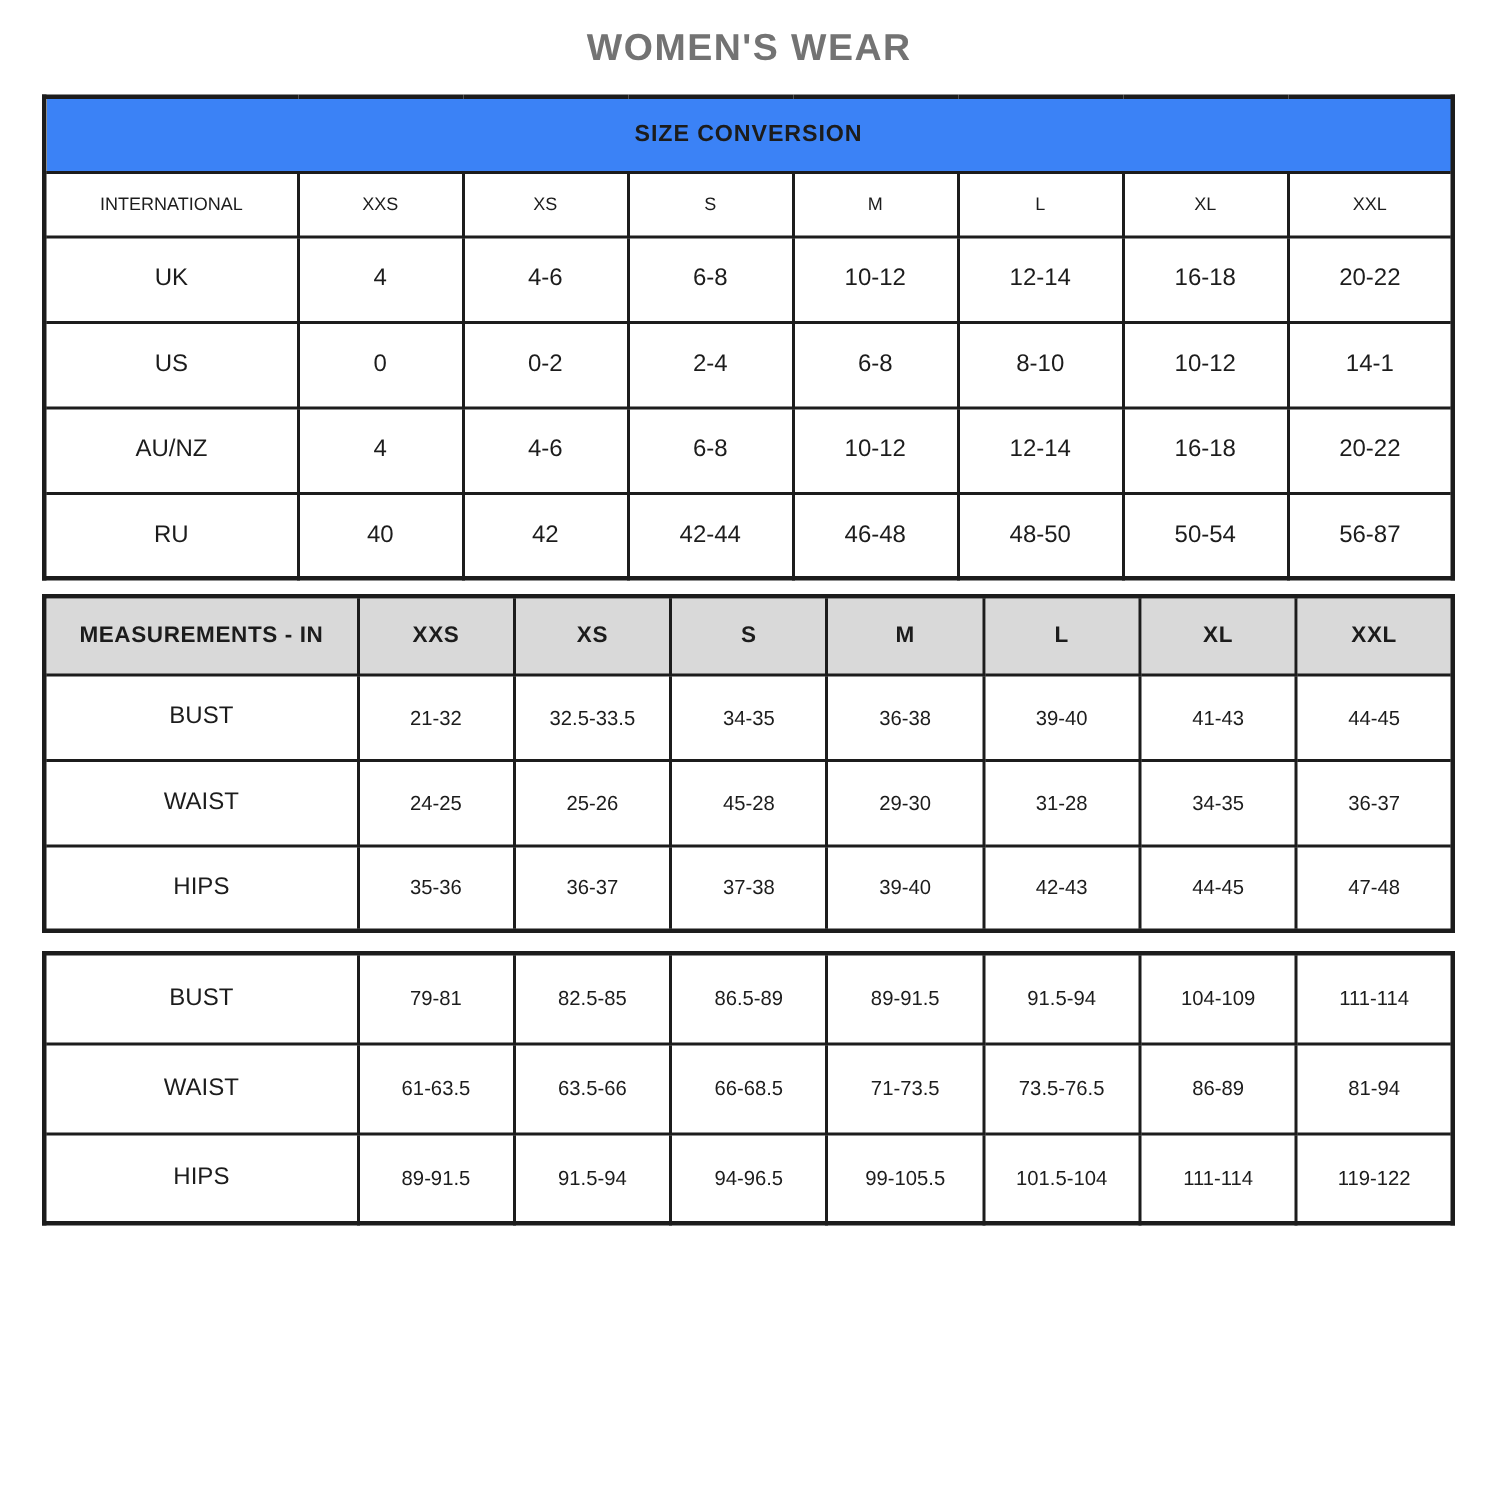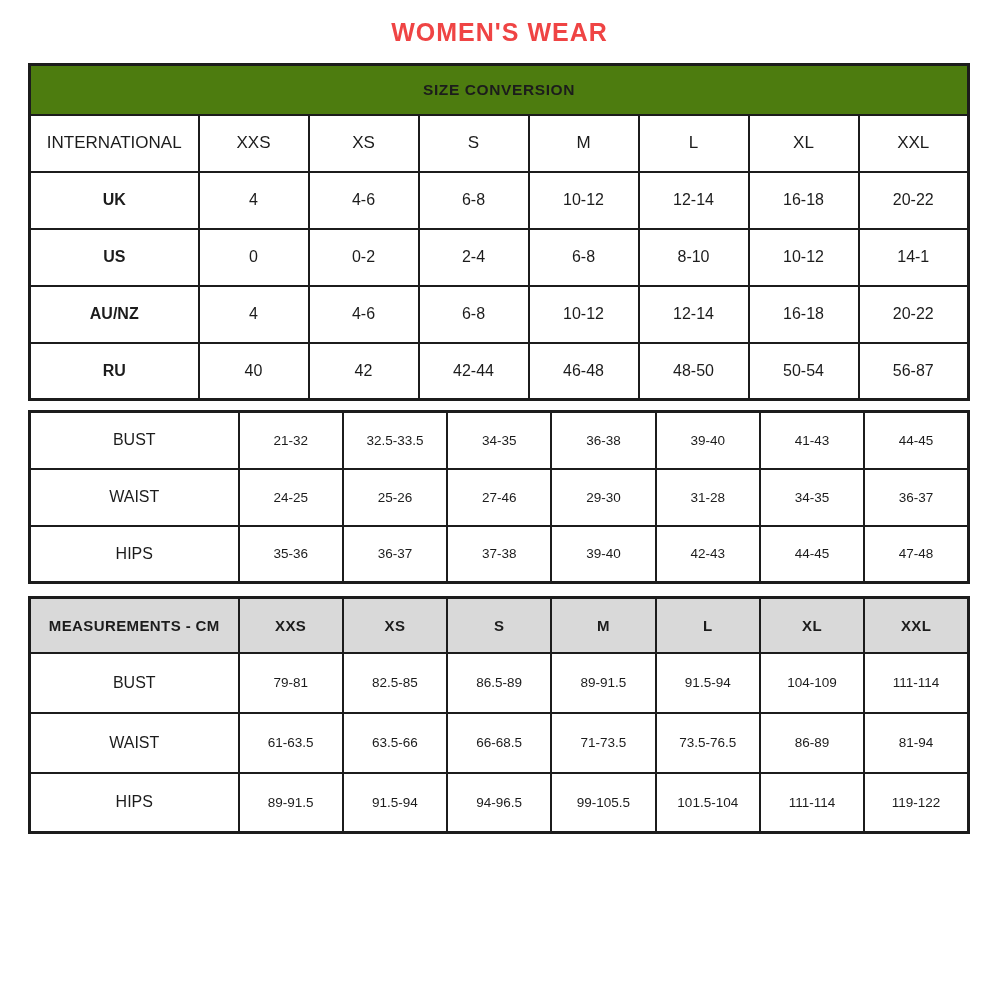--- a/index.html
+++ b/index.html
@@ -11,21 +11,21 @@
     color: #1c1c1c;
   }
   .sheet { padding: 12px 29px 0 28px; }
 
   .title {
     text-align: center;
     font-size: 25px;
     font-weight: bold;
     letter-spacing: 1px;
     margin: 6px 0 16px 0;
-    color: #ef4444;
+    color: #737373;
   }
 
   table {
     border-collapse: collapse;
     width: 942px;
     table-layout: fixed;
     border: 3px solid #1c1c1c;
   }
   td {
     border: 2px solid #1c1c1c;
@@ -33,27 +33,27 @@
     vertical-align: middle;
     padding: 0;
     overflow: hidden;
     white-space: nowrap;
   }
 
   
   .t1 .c-label { width: 169px; }
   .t1 .caption {
     height: 50px;
-    background: #4d7c0f;
+    background: #3b82f6;
     font-weight: bold;
     font-size: 15.5px;
     letter-spacing: 0.6px;
   }
-  .t1 .hd  { height: 57px; font-size: 17px; }
-  .t1 .lab { height: 57px; font-size: 16px; font-weight: bold; }
+  .t1 .hd  { height: 43px; font-size: 12px; }
+  .t1 .lab { height: 57px; font-size: 16px; }
   .t1 .val { font-size: 16px; }
 
   
   .tm .c-label { width: 209px; }
   .tm .hd {
     background: #d9d9d9;
     font-weight: bold;
     font-size: 15px;
     letter-spacing: 0.4px;
   }
@@ -150,34 +150,44 @@
         <col>
         <col>
         <col>
         <col>
         <col>
         <col>
         <col>
       </colgroup>
     <tbody>
       <tr>
+        <td class="hd">MEASUREMENTS - IN</td>
+        <td class="hd">XXS</td>
+        <td class="hd">XS</td>
+        <td class="hd">S</td>
+        <td class="hd">M</td>
+        <td class="hd">L</td>
+        <td class="hd">XL</td>
+        <td class="hd">XXL</td>
+      </tr>
+      <tr>
         <td class="lab">BUST</td>
         <td class="val">21-32</td>
         <td class="val">32.5-33.5</td>
         <td class="val">34-35</td>
         <td class="val">36-38</td>
         <td class="val">39-40</td>
         <td class="val">41-43</td>
         <td class="val">44-45</td>
       </tr>
       <tr>
         <td class="lab">WAIST</td>
         <td class="val">24-25</td>
         <td class="val">25-26</td>
-        <td class="val">27-46</td>
+        <td class="val">45-28</td>
         <td class="val">29-30</td>
         <td class="val">31-28</td>
         <td class="val">34-35</td>
         <td class="val">36-37</td>
       </tr>
       <tr>
         <td class="lab">HIPS</td>
         <td class="val">35-36</td>
         <td class="val">36-37</td>
         <td class="val">37-38</td>
@@ -197,30 +207,20 @@
         <col>
         <col>
         <col>
         <col>
         <col>
         <col>
         <col>
       </colgroup>
     <tbody>
       <tr>
-        <td class="hd">MEASUREMENTS - CM</td>
-        <td class="hd">XXS</td>
-        <td class="hd">XS</td>
-        <td class="hd">S</td>
-        <td class="hd">M</td>
-        <td class="hd">L</td>
-        <td class="hd">XL</td>
-        <td class="hd">XXL</td>
-      </tr>
-      <tr>
         <td class="lab">BUST</td>
         <td class="val">79-81</td>
         <td class="val">82.5-85</td>
         <td class="val">86.5-89</td>
         <td class="val">89-91.5</td>
         <td class="val">91.5-94</td>
         <td class="val">104-109</td>
         <td class="val">111-114</td>
       </tr>
       <tr>

